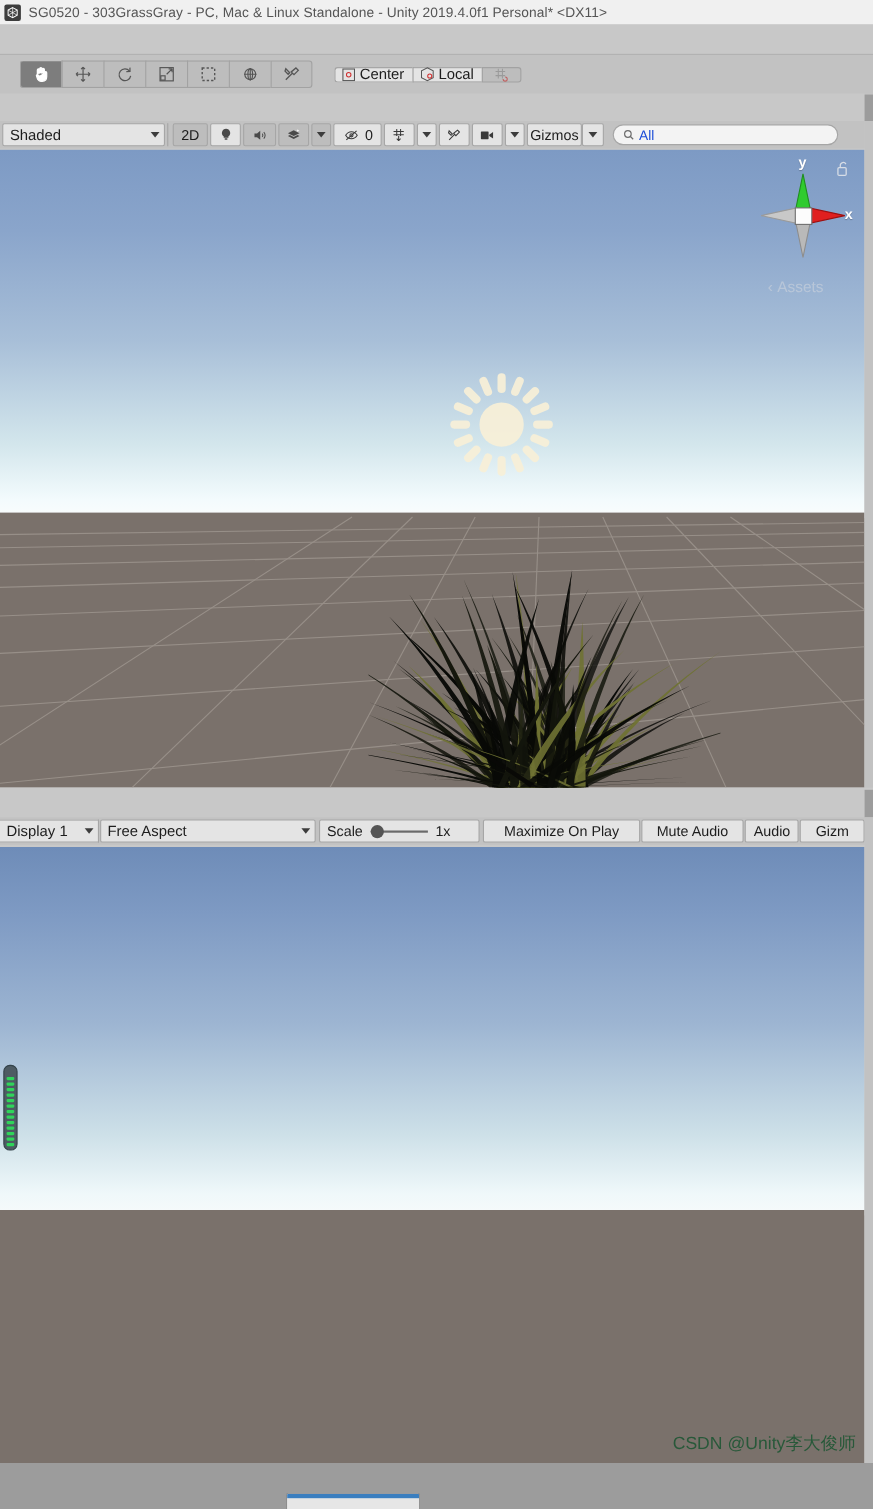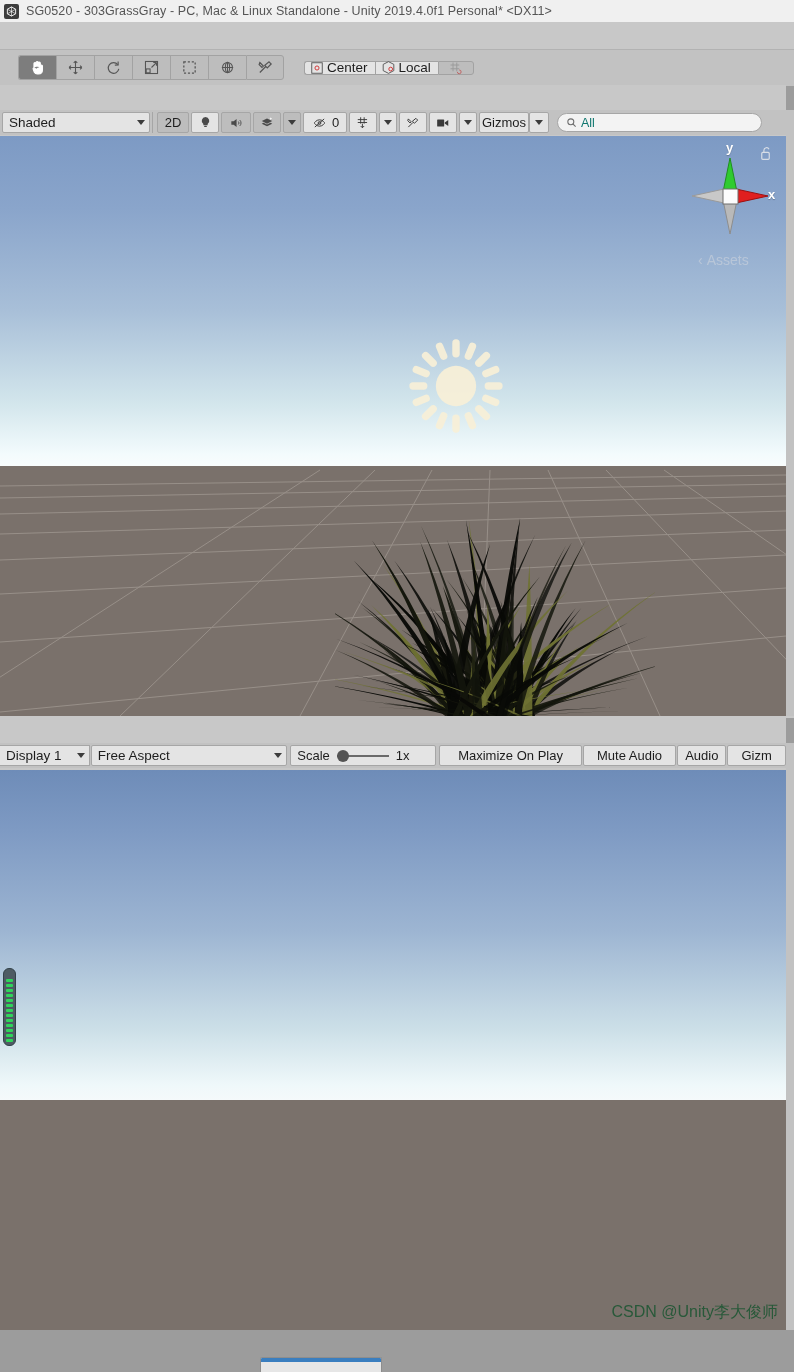--- a/index.html
+++ b/index.html
@@ -92,21 +92,21 @@
     height:21px; background:#e4e4e4; border:1px solid #a6a6a6; border-radius:2px;
     display:flex; align-items:center; font-size:13.5px; color:#1d1d1d;
     padding:0 4px 0 6px; cursor:default; margin-left:2px;
   }
   .vt-sel .lbl{flex:1 1 auto; white-space:nowrap; overflow:hidden;}
   .caret{ width:0;height:0;border-left:4px solid transparent;border-right:4px solid transparent;
           border-top:5px solid #3c3c3c; margin-left:4px;}
   .vsep{ width:1px; height:21px; background:#a6a6a6; margin:0 2px;}
   .searchbox{
     height:19px; background:#f3f3f3; border:1px solid #a6a6a6; border-radius:10px;
-    display:flex;align-items:center; gap:4px; padding:0 8px; font-size:12.5px; color:#0f766e;
+    display:flex;align-items:center; gap:4px; padding:0 8px; font-size:12.5px; color:#1d4ed8;
   }
 
   
   .render{ position:absolute; left:0; overflow:hidden; }
   .sky{ position:absolute; left:0; right:0; top:0; }
   .ground{ position:absolute; left:0; right:0; bottom:0; background:#7a716b; }
   .gridsvg{ position:absolute; left:0; top:0; }
 
   
   .gizmo{ position:absolute; right:8px; top:4px; width:96px; height:130px; }

